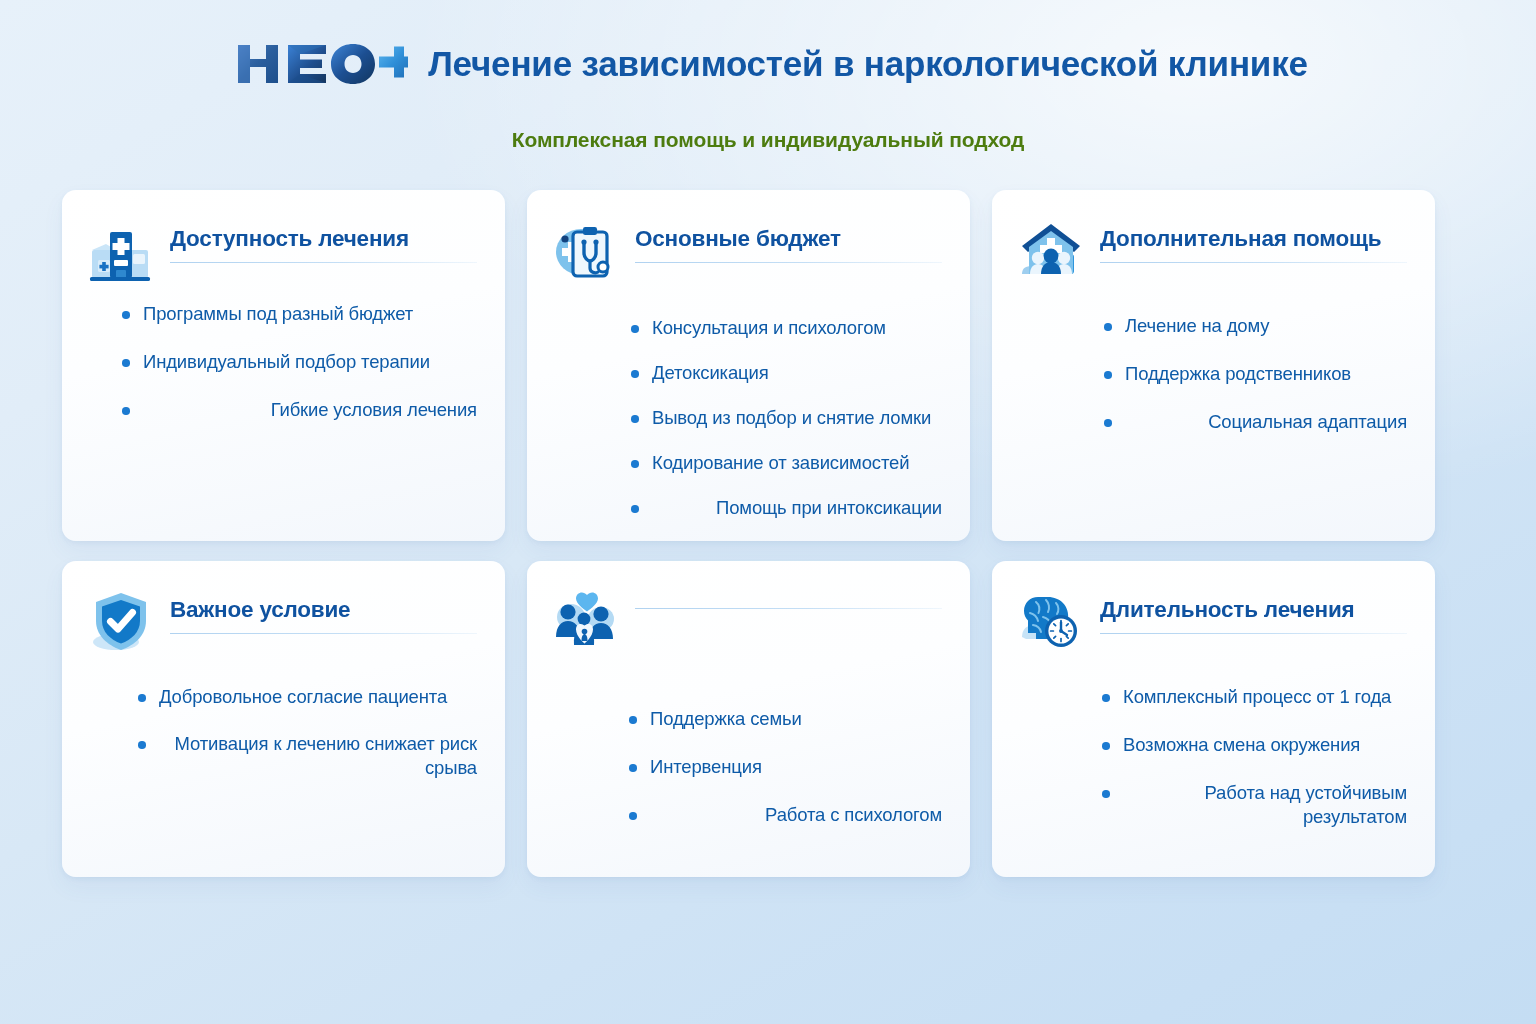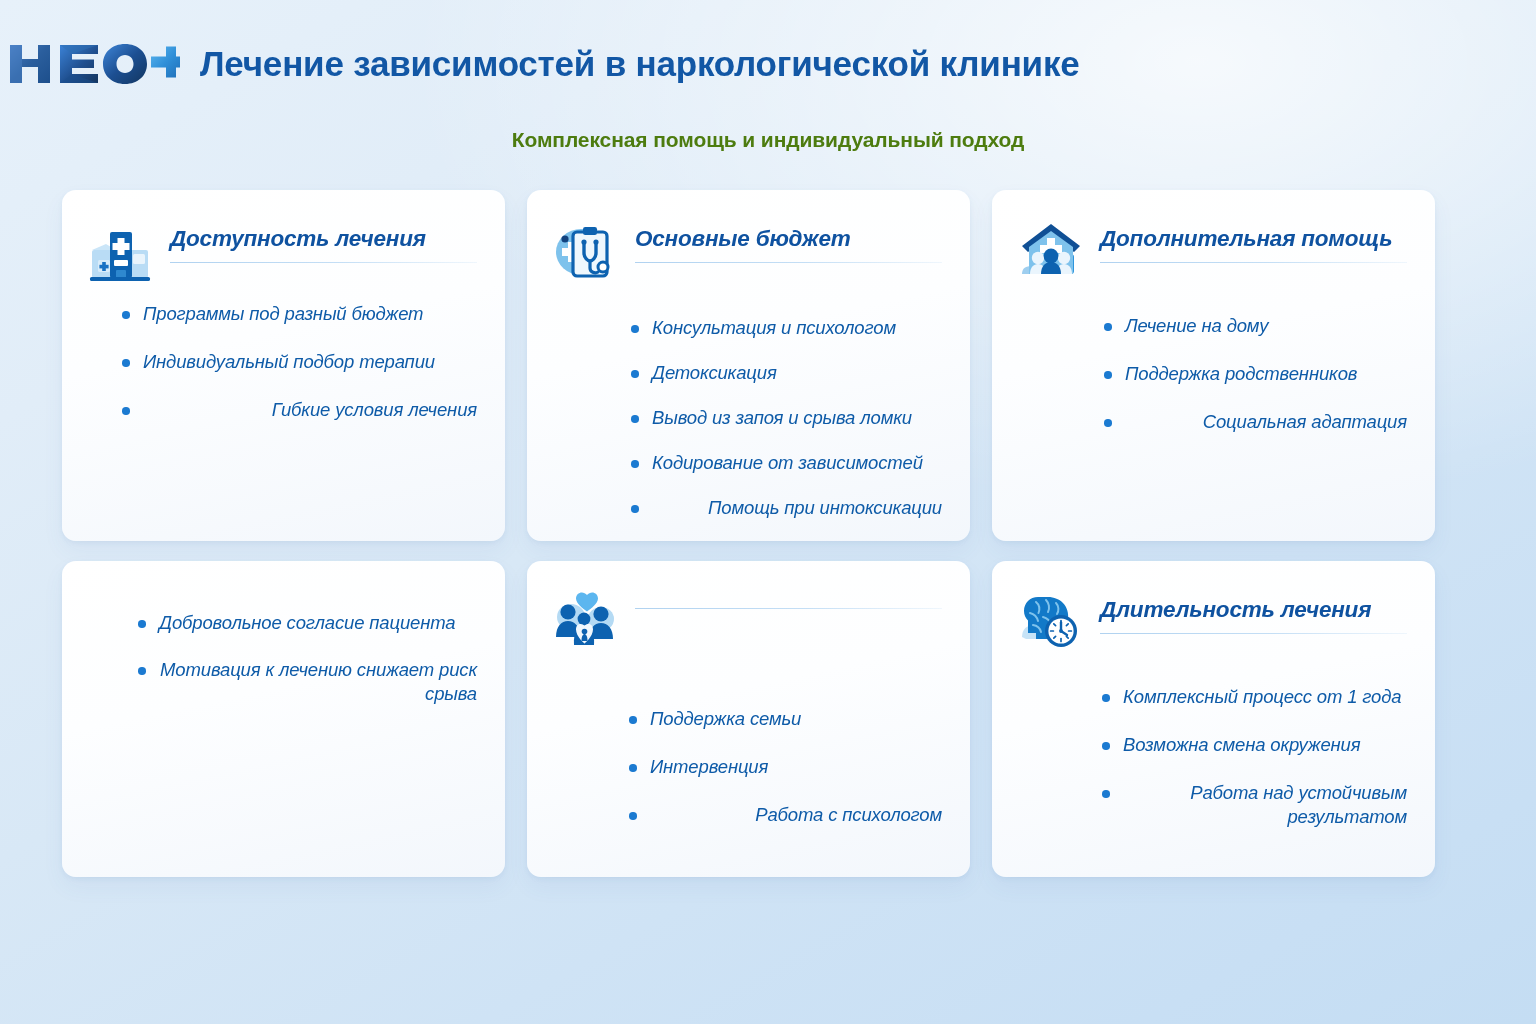--- a/index.html
+++ b/index.html
@@ -45,20 +45,21 @@
 
   
   .header {
     position: absolute;
     top: 30px;
     left: 0;
     width: 1536px;
     height: 66px;
     display: flex;
     align-items: center;
+    justify-content: center;
     gap: 18px;
     padding-left: 4px;
   }
 
   .logo {
     flex: 0 0 auto;
     width: 176px;
     height: 52px;
     display: flex;
     align-items: center;
@@ -94,21 +95,20 @@
   .grid {
     position: absolute;
     top: 190px;
     left: 62px;
     width: 1413px;
     display: grid;
     grid-template-columns: repeat(3, 443px);
     grid-template-rows: 351px 316px;
     column-gap: 22px;
     row-gap: 20px;
-    font-style: italic;
   }
 
   .card {
     position: relative;
     border-radius: 14px;
     background: linear-gradient(168deg, #ffffff 0%, #fdfeff 42%, #f3f7fc 100%);
     box-shadow: 0 2px 5px rgba(60,110,170,0.07),
                 0 10px 22px rgba(60,110,170,0.06);
     padding: 26px 28px 20px 24px;
     overflow: hidden;
@@ -300,21 +300,21 @@
           </svg>
         </div>
         <div class="head-text">
           <div class="card-title">Основные бюджет</div>
           <div class="divider"></div>
         </div>
       </div>
       <ul class="bullets">
         <li>Консультация и психологом</li>
         <li>Детоксикация</li>
-        <li>Вывод из запоя и срыва ломки</li>
+        <li>Вывод из подбор и снятие ломки</li>
         <li>Кодирование от зависимостей</li>
         <li>Помощь при интоксикации</li>
       </ul>
     </div>
 
     <div class="card c3">
       <div class="card-head">
         <div class="card-icon">
           <svg width="70" height="70" viewBox="0 0 70 70" aria-hidden="true">
             <path d="M6,58 C6,52 10,50 16,50 L20,50 L20,58 Z" fill="#3e9ee0" opacity="0.5"></path>
@@ -336,20 +336,34 @@
         </div>
       </div>
       <ul class="bullets">
         <li>Лечение на дому</li>
         <li>Поддержка родственников</li>
         <li>Социальная адаптация</li>
       </ul>
     </div>
 
     <div class="card c4">
+      <div class="card-head">
+        <div class="card-icon">
+          <svg width="70" height="70" viewBox="0 0 70 70" aria-hidden="true">
+            <ellipse cx="30" cy="55" rx="23" ry="8" fill="#bcdef6" opacity="0.75"></ellipse>
+            <path d="M35,6 L60,15 L60,34 C60,48 49,58 35,63 C21,58 10,48 10,34 L10,15 Z" fill="#7ec2ec"></path>
+            <path d="M35,13 L54,19.6 L54,34 C54,45 45.6,52.6 35,56.6 C24.4,52.6 16,45 16,34 L16,19.6 Z" fill="#1279c8"></path>
+            <path d="M24.5,34.5 L32,42 L46.5,25.5" fill="none" stroke="#ffffff" stroke-width="7" stroke-linecap="round" stroke-linejoin="round"></path>
+          </svg>
+        </div>
+        <div class="head-text">
+          <div class="card-title">Важное условие</div>
+          <div class="divider"></div>
+        </div>
+      </div>
       <ul class="bullets">
         <li>Добровольное согласие пациента</li>
         <li>Мотивация к лечению снижает риск срыва</li>
       </ul>
     </div>
 
     <div class="card c5">
       <div class="card-head">
         <div class="card-icon">
           <svg width="70" height="70" viewBox="0 0 70 70" aria-hidden="true">

